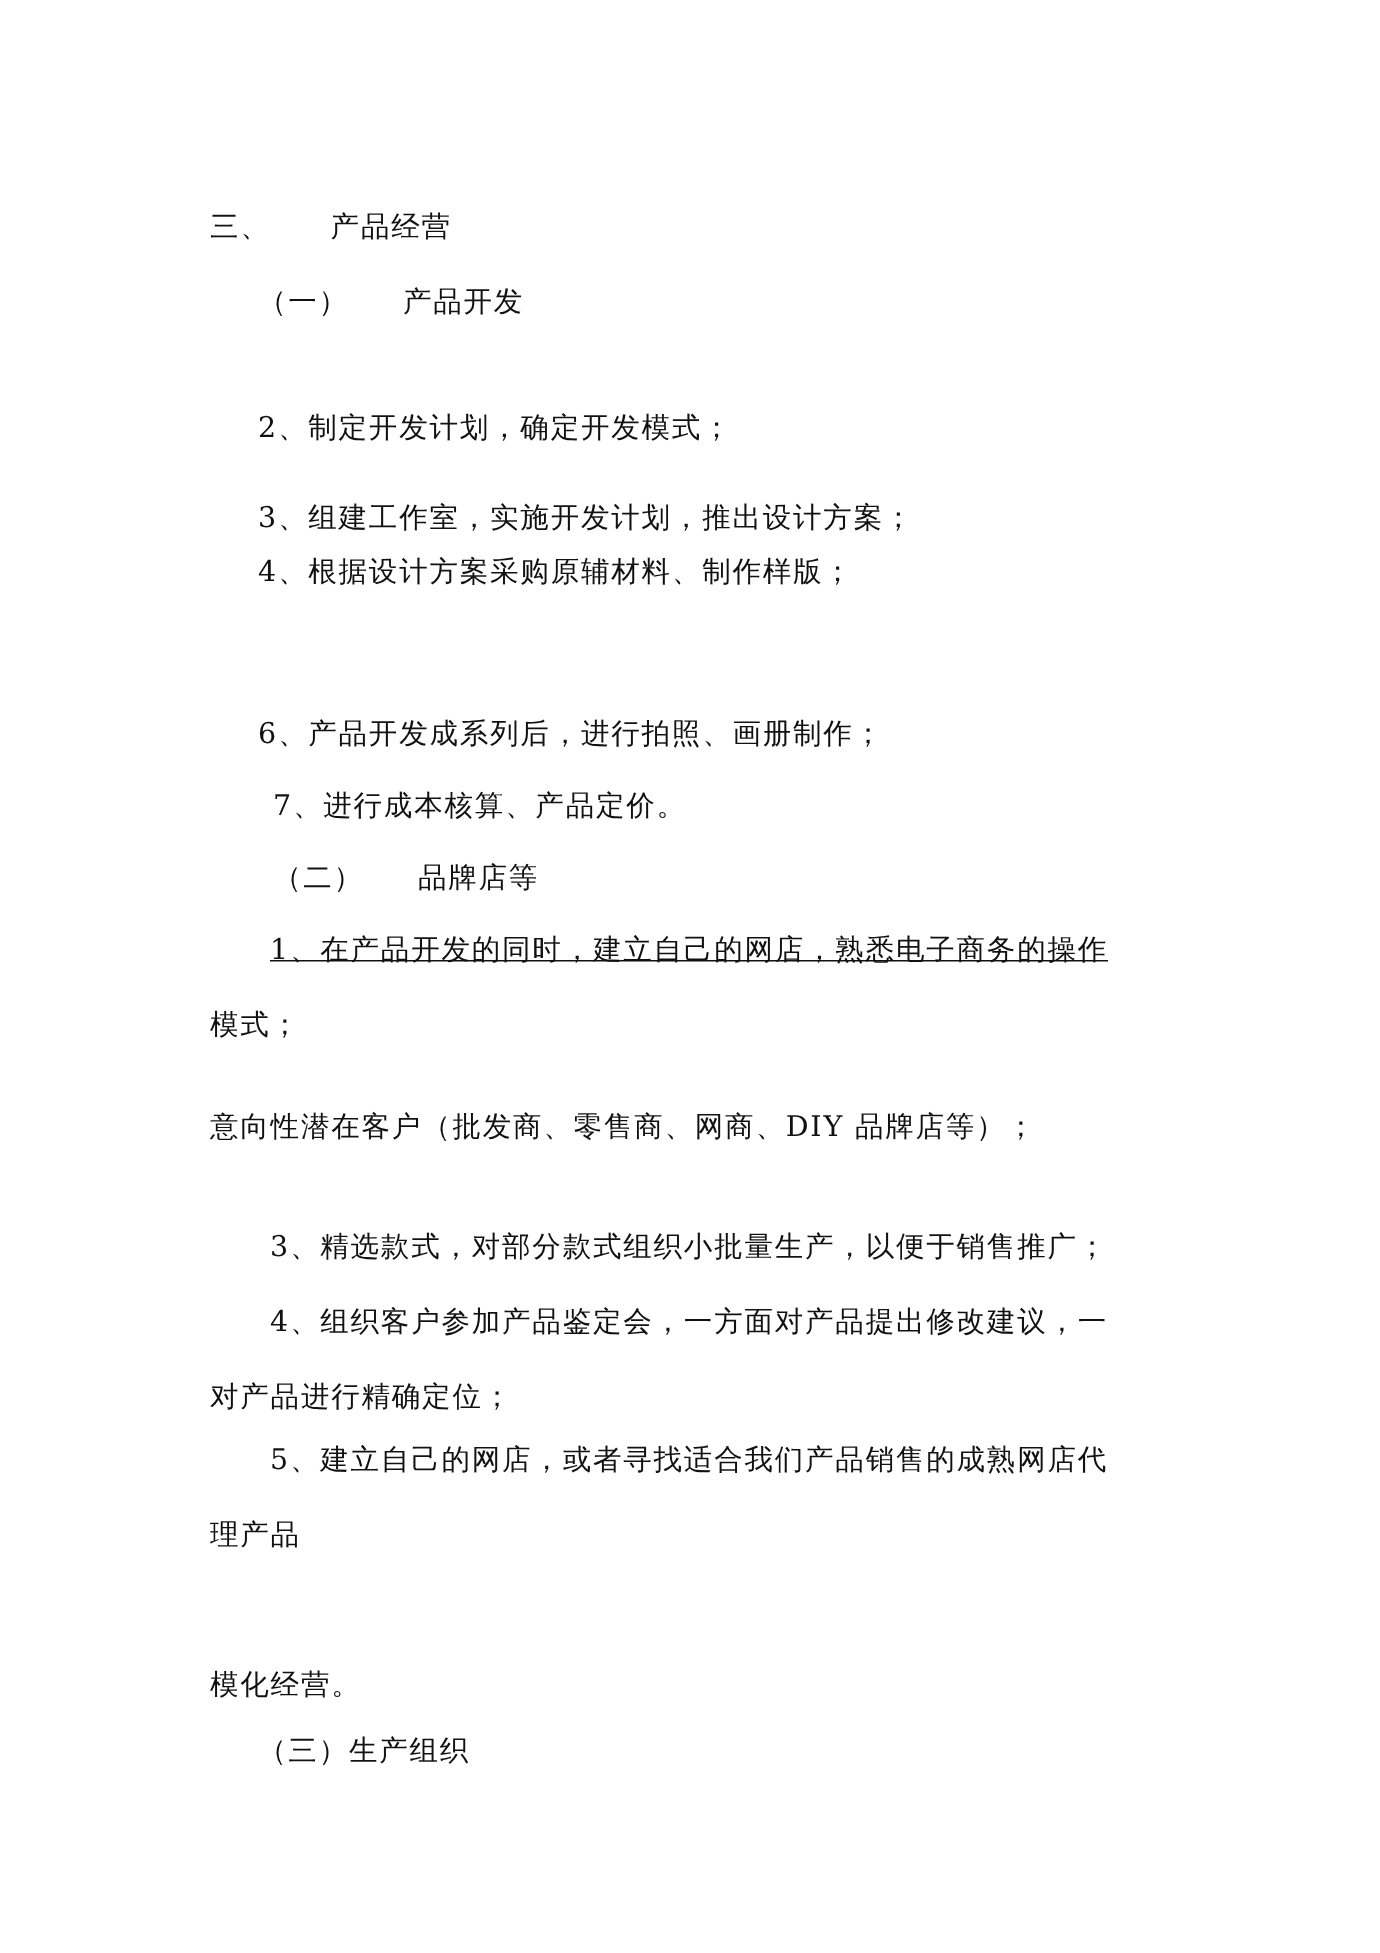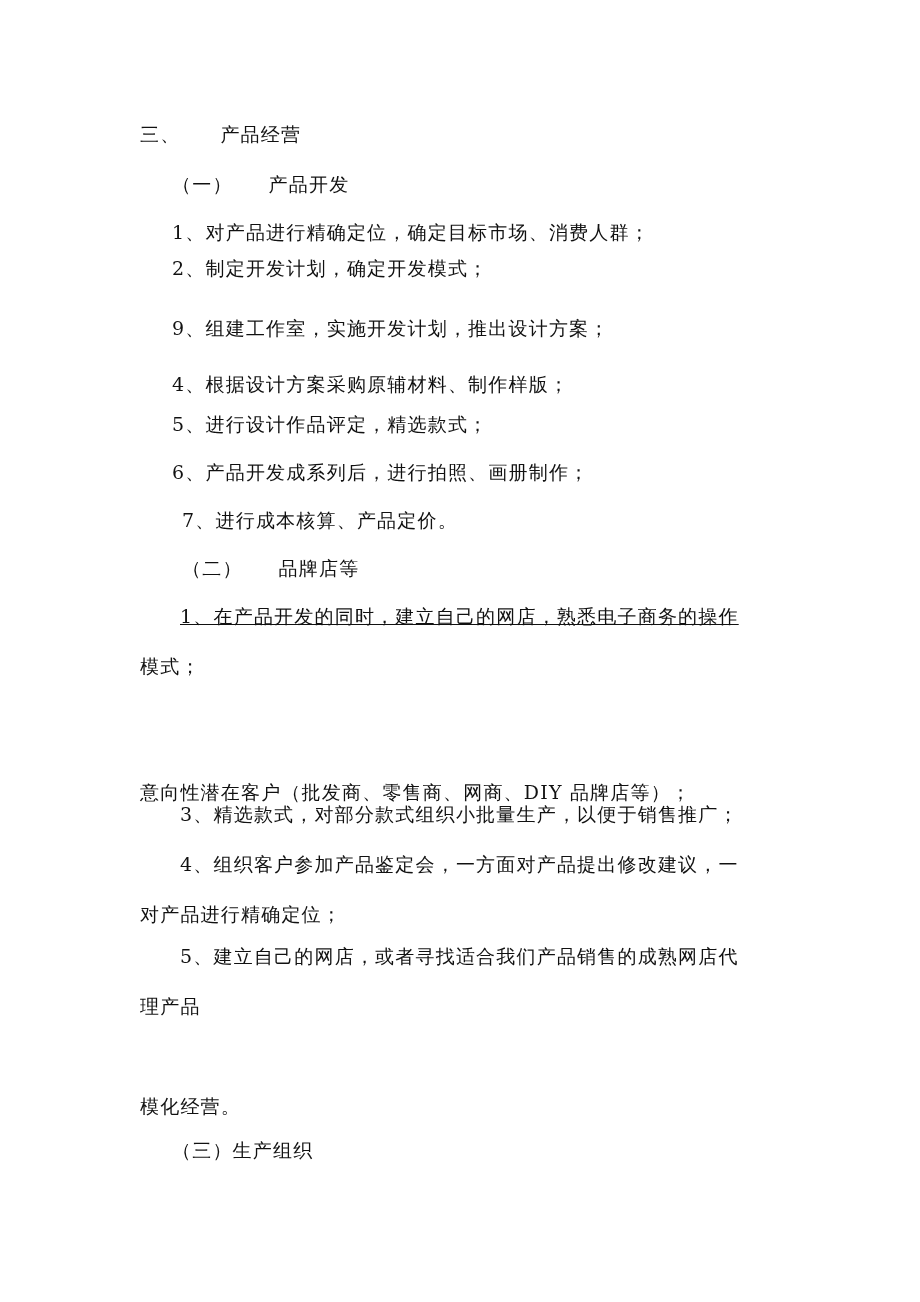--- a/index.html
+++ b/index.html
@@ -22,52 +22,51 @@
       width: 920px;
       height: 1302px;
       background: #ffffff;
     }
     .line {
       position: absolute;
       font-size: 19px;
       line-height: 24px;
       white-space: nowrap;
       letter-spacing: 1.2px;
+      margin-top: 17px;
     }
     .gap { display: inline-block; }
   </style>
 </head>
 <body>
 
 <div class="page">
 
   <div class="line" style="left:140px; top:122px;">
     <span>三、</span><span class="gap" style="width:40px;"></span><span>产品经营</span>
   </div>
 
   <div class="line" style="left:172px; top:172px;">
     <span>（一）</span><span class="gap" style="width:36px;"></span><span>产品开发</span>
   </div>
 
-  <div class="line" style="left:172px; top:220px;">1、对产品进行精确定位，确定目标市场、消费人群；</div>
   <div class="line" style="left:172px; top:256px;">2、制定开发计划，确定开发模式；</div>
-  <div class="line" style="left:172px; top:316px;">9、组建工作室，实施开发计划，推出设计方案；</div>
-  <div class="line" style="left:172px; top:372px;">4、根据设计方案采购原辅材料、制作样版；</div>
-  <div class="line" style="left:172px; top:412px;">5、进行设计作品评定，精选款式；</div>
+  <div class="line" style="left:172px; top:316px;">3、组建工作室，实施开发计划，推出设计方案；</div>
+  <div class="line" style="left:172px; top:352px;">4、根据设计方案采购原辅材料、制作样版；</div>
   <div class="line" style="left:172px; top:460px;">6、产品开发成系列后，进行拍照、画册制作；</div>
   <div class="line" style="left:182px; top:508px;">7、进行成本核算、产品定价。</div>
 
   <div class="line" style="left:182px; top:556px;">
     <span>（二）</span><span class="gap" style="width:36px;"></span><span>品牌店等</span>
   </div>
 
   <div class="line" style="left:180px; top:604px;text-decoration:underline;">1、在产品开发的同时，建立自己的网店，熟悉电子商务的操作</div>
   <div class="line" style="left:140px; top:654px;">模式；</div>
 
-  <div class="line" style="left:140px; top:780px;">意向性潜在客户（批发商、零售商、网商、DIY 品牌店等）；</div>
+  <div class="line" style="left:140px; top:722px;">意向性潜在客户（批发商、零售商、网商、DIY 品牌店等）；</div>
 
   <div class="line" style="left:180px; top:802px;">3、精选款式，对部分款式组织小批量生产，以便于销售推广；</div>
 
   <div class="line" style="left:180px; top:852px;">4、组织客户参加产品鉴定会，一方面对产品提出修改建议，一</div>
   <div class="line" style="left:140px; top:902px;">对产品进行精确定位；</div>
 
   <div class="line" style="left:180px; top:944px;">5、建立自己的网店，或者寻找适合我们产品销售的成熟网店代</div>
   <div class="line" style="left:140px; top:994px;text-align:right;">理产品</div>
 
   <div class="line" style="left:140px; top:1094px;">模化经营。</div>

